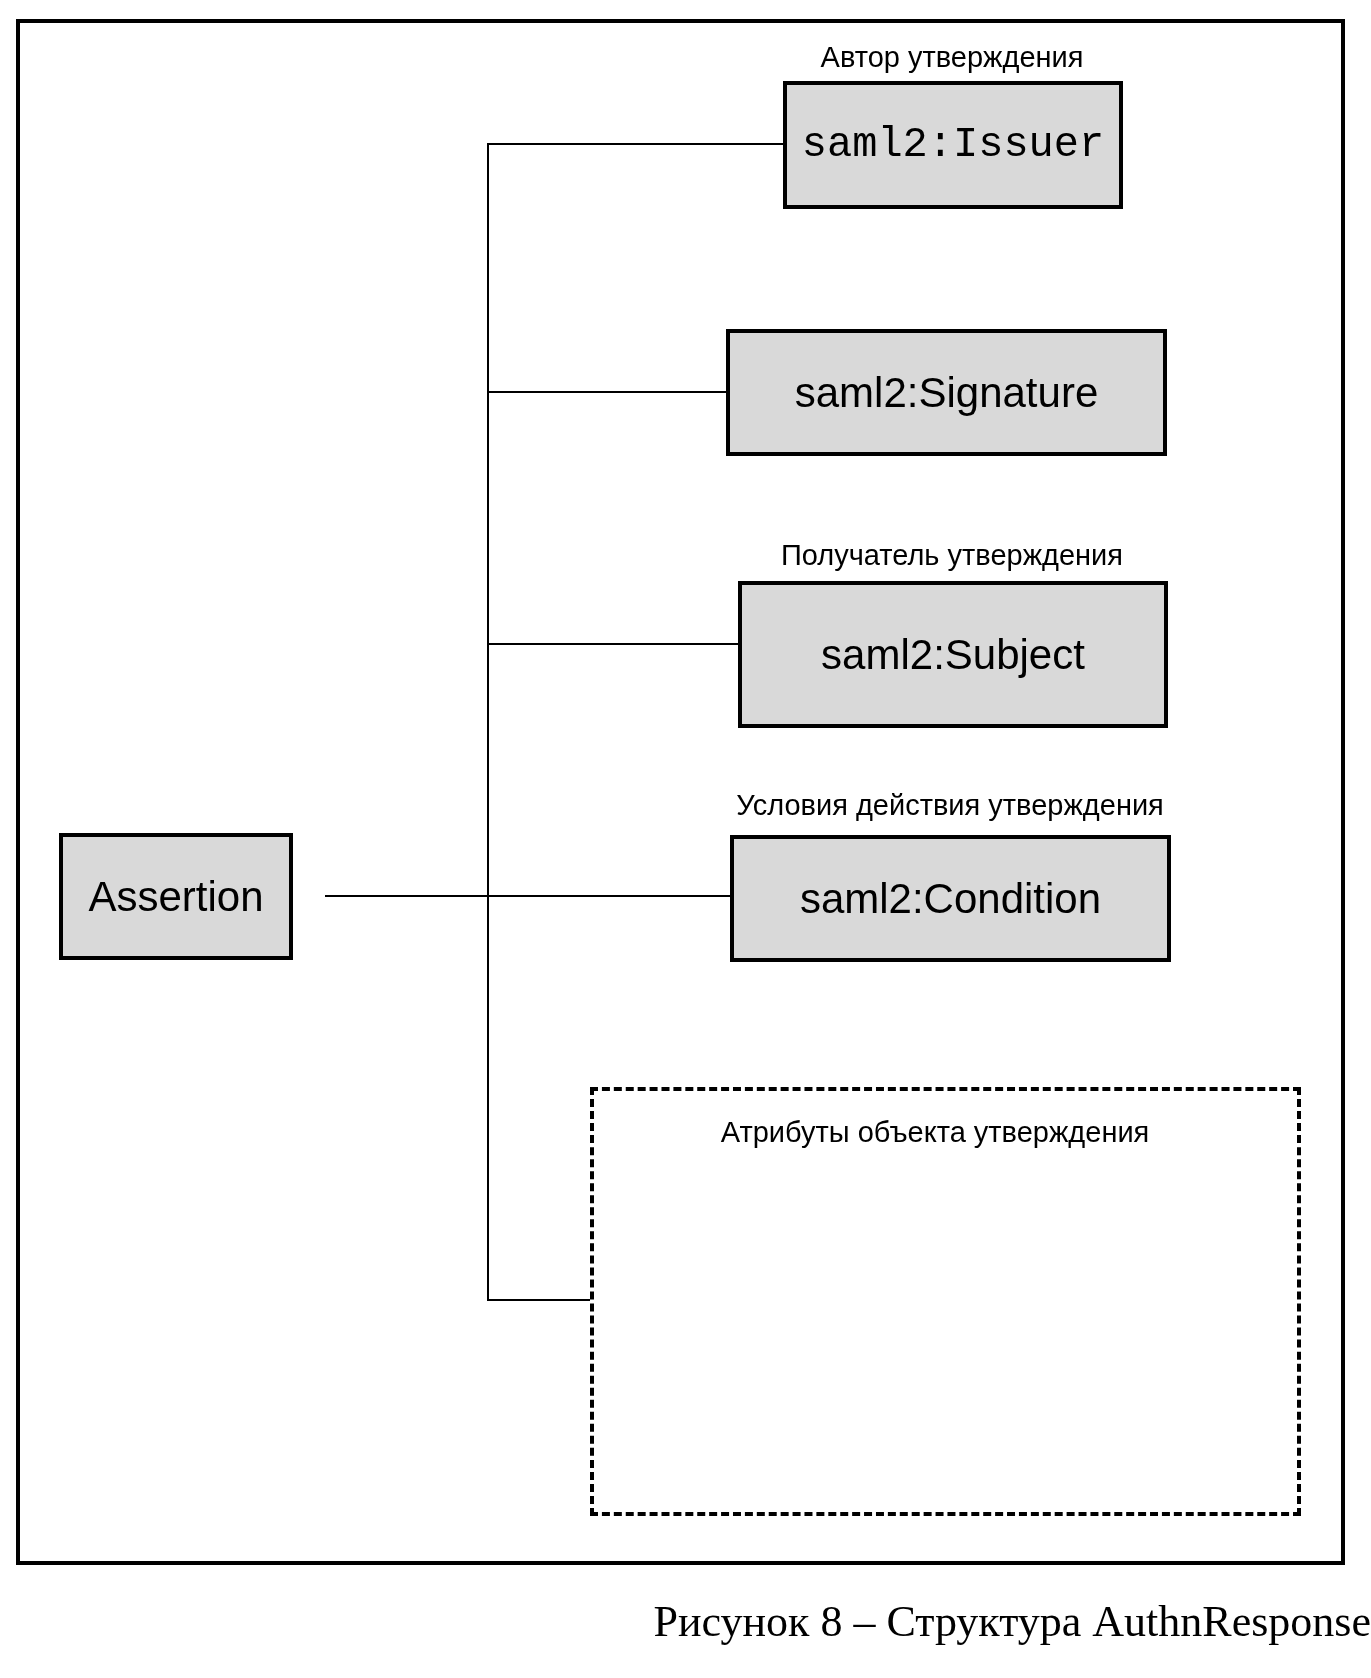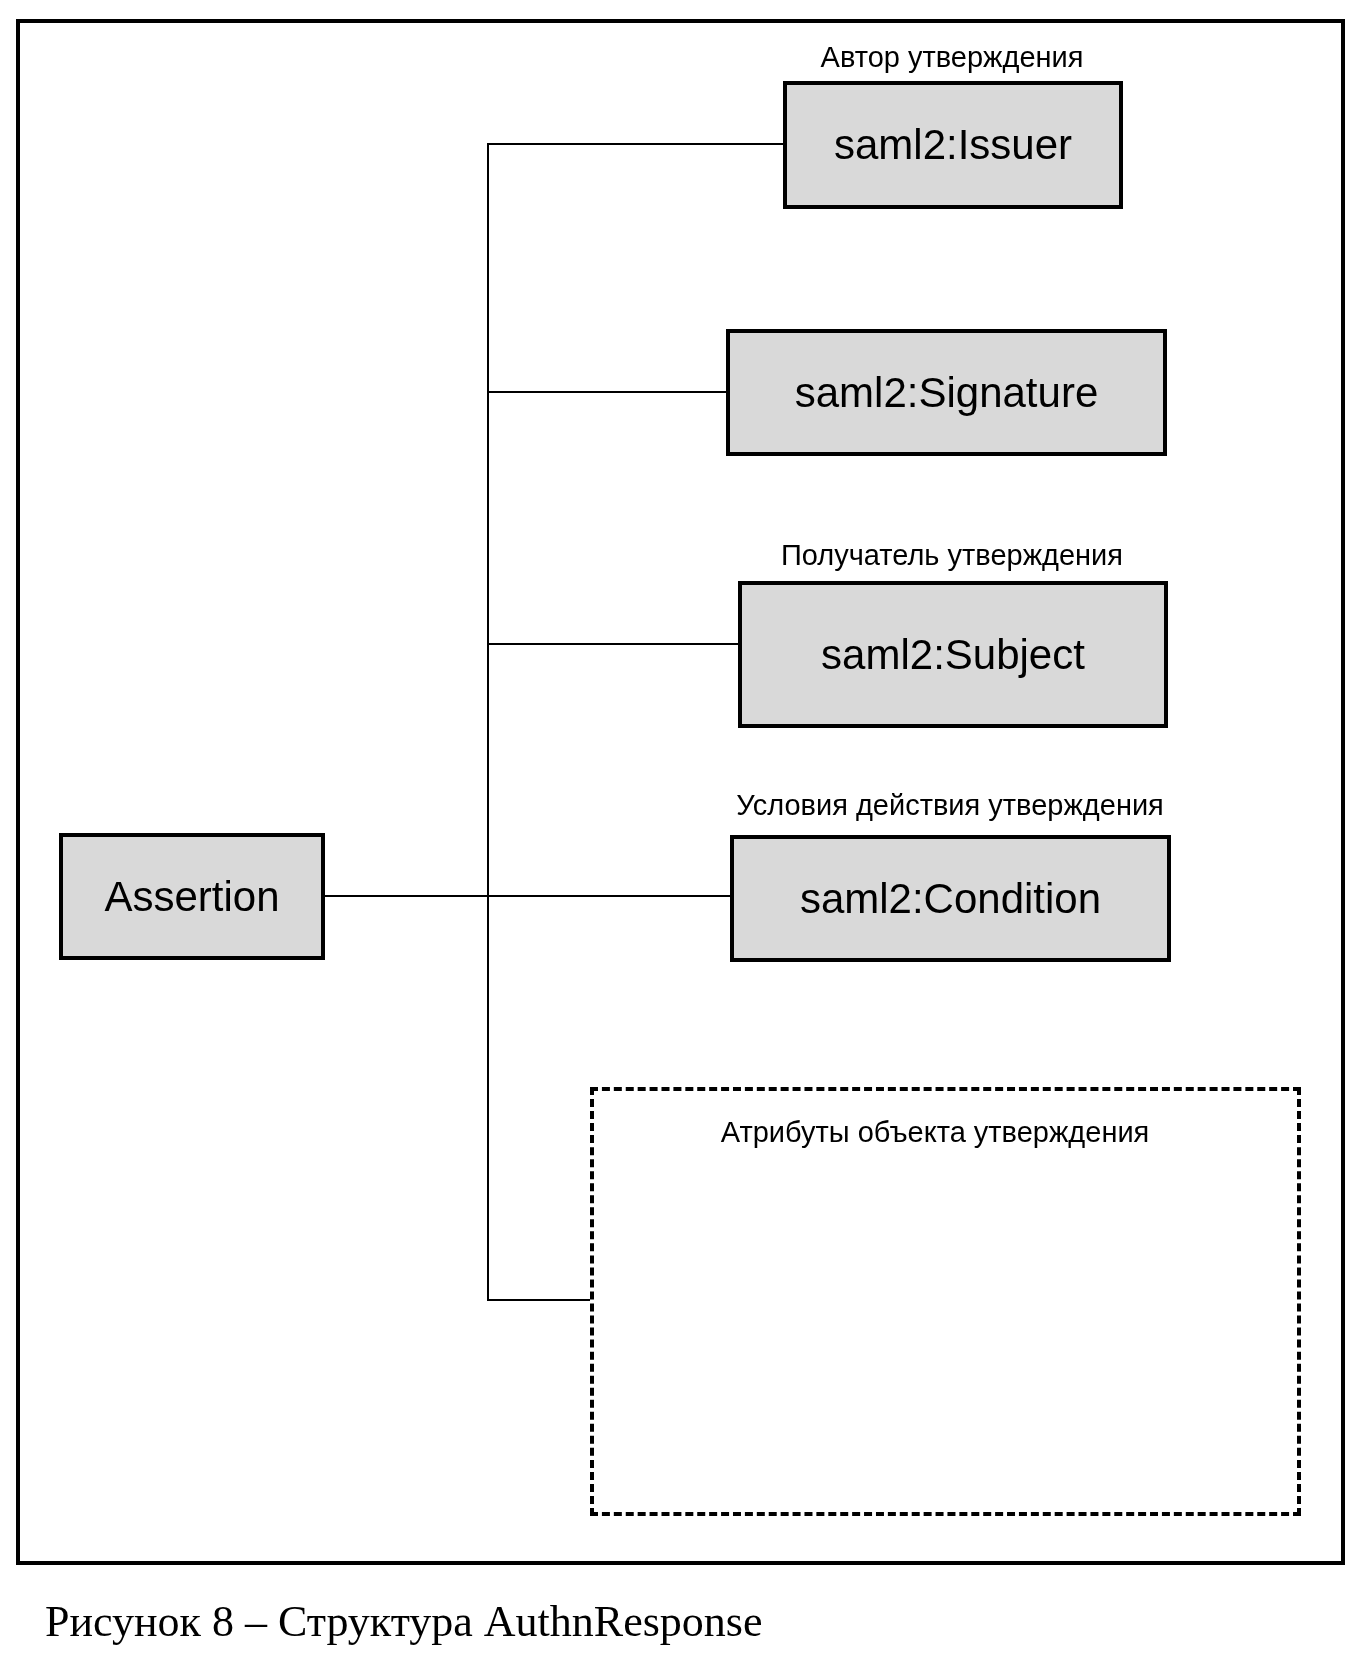--- a/index.html
+++ b/index.html
@@ -46,45 +46,45 @@
     background:var(--line);
   }
   .group-dashed{
     position:absolute;
     border:4px dashed var(--node-border);
     box-sizing:border-box;
     background:transparent;
   }
   .caption{
     position:absolute;
-    text-align:left;
+    text-align:right;
     font-family:"Liberation Serif",serif;
     font-size:44px;
     line-height:52px;
     white-space:nowrap;
   }
 </style>
 </head>
 <body>
 
 <div class="canvas">
 
   <div class="frame" style="left:16px;top:19px;width:1329px;height:1546px;"></div>
 
   <div class="line" style="left:487px;top:143px;width:2px;height:1158px;"></div>
   <div class="line" style="left:487px;top:143px;width:296px;height:2px;"></div>
   <div class="line" style="left:487px;top:391px;width:239px;height:2px;"></div>
   <div class="line" style="left:487px;top:643px;width:251px;height:2px;"></div>
   <div class="line" style="left:325px;top:895px;width:405px;height:2px;"></div>
   <div class="line" style="left:487px;top:1299px;width:103px;height:2px;"></div>
 
-  <div class="node" style="left:59px;top:833px;width:266px;height:127px;">Assertion</div>
+  <div class="node" style="left:59px;top:833px;width:234px;height:127px;">Assertion</div>
 
   <div class="annotation" style="left:552px;top:38px;">Автор утверждения</div>
-  <div class="node" style="left:783px;top:81px;width:340px;height:128px;">saml2:Issuer</div>
+  <div class="node" style="left:783px;top:81px;width:340px;height:128px;font-family:Liberation Mono, monospace;">saml2:Issuer</div>
 
   <div class="node" style="left:726px;top:329px;width:441px;height:127px;">saml2:Signature</div>
 
   <div class="annotation" style="left:552px;top:536px;">Получатель утверждения</div>
   <div class="node" style="left:738px;top:581px;width:430px;height:147px;">saml2:Subject</div>
 
   <div class="annotation" style="left:550px;top:786px;">Условия действия утверждения</div>
   <div class="node" style="left:730px;top:835px;width:441px;height:127px;text-align:right;">saml2:Condition</div>
 
   <div class="group-dashed" style="left:590px;top:1087px;width:711px;height:429px;"></div>

